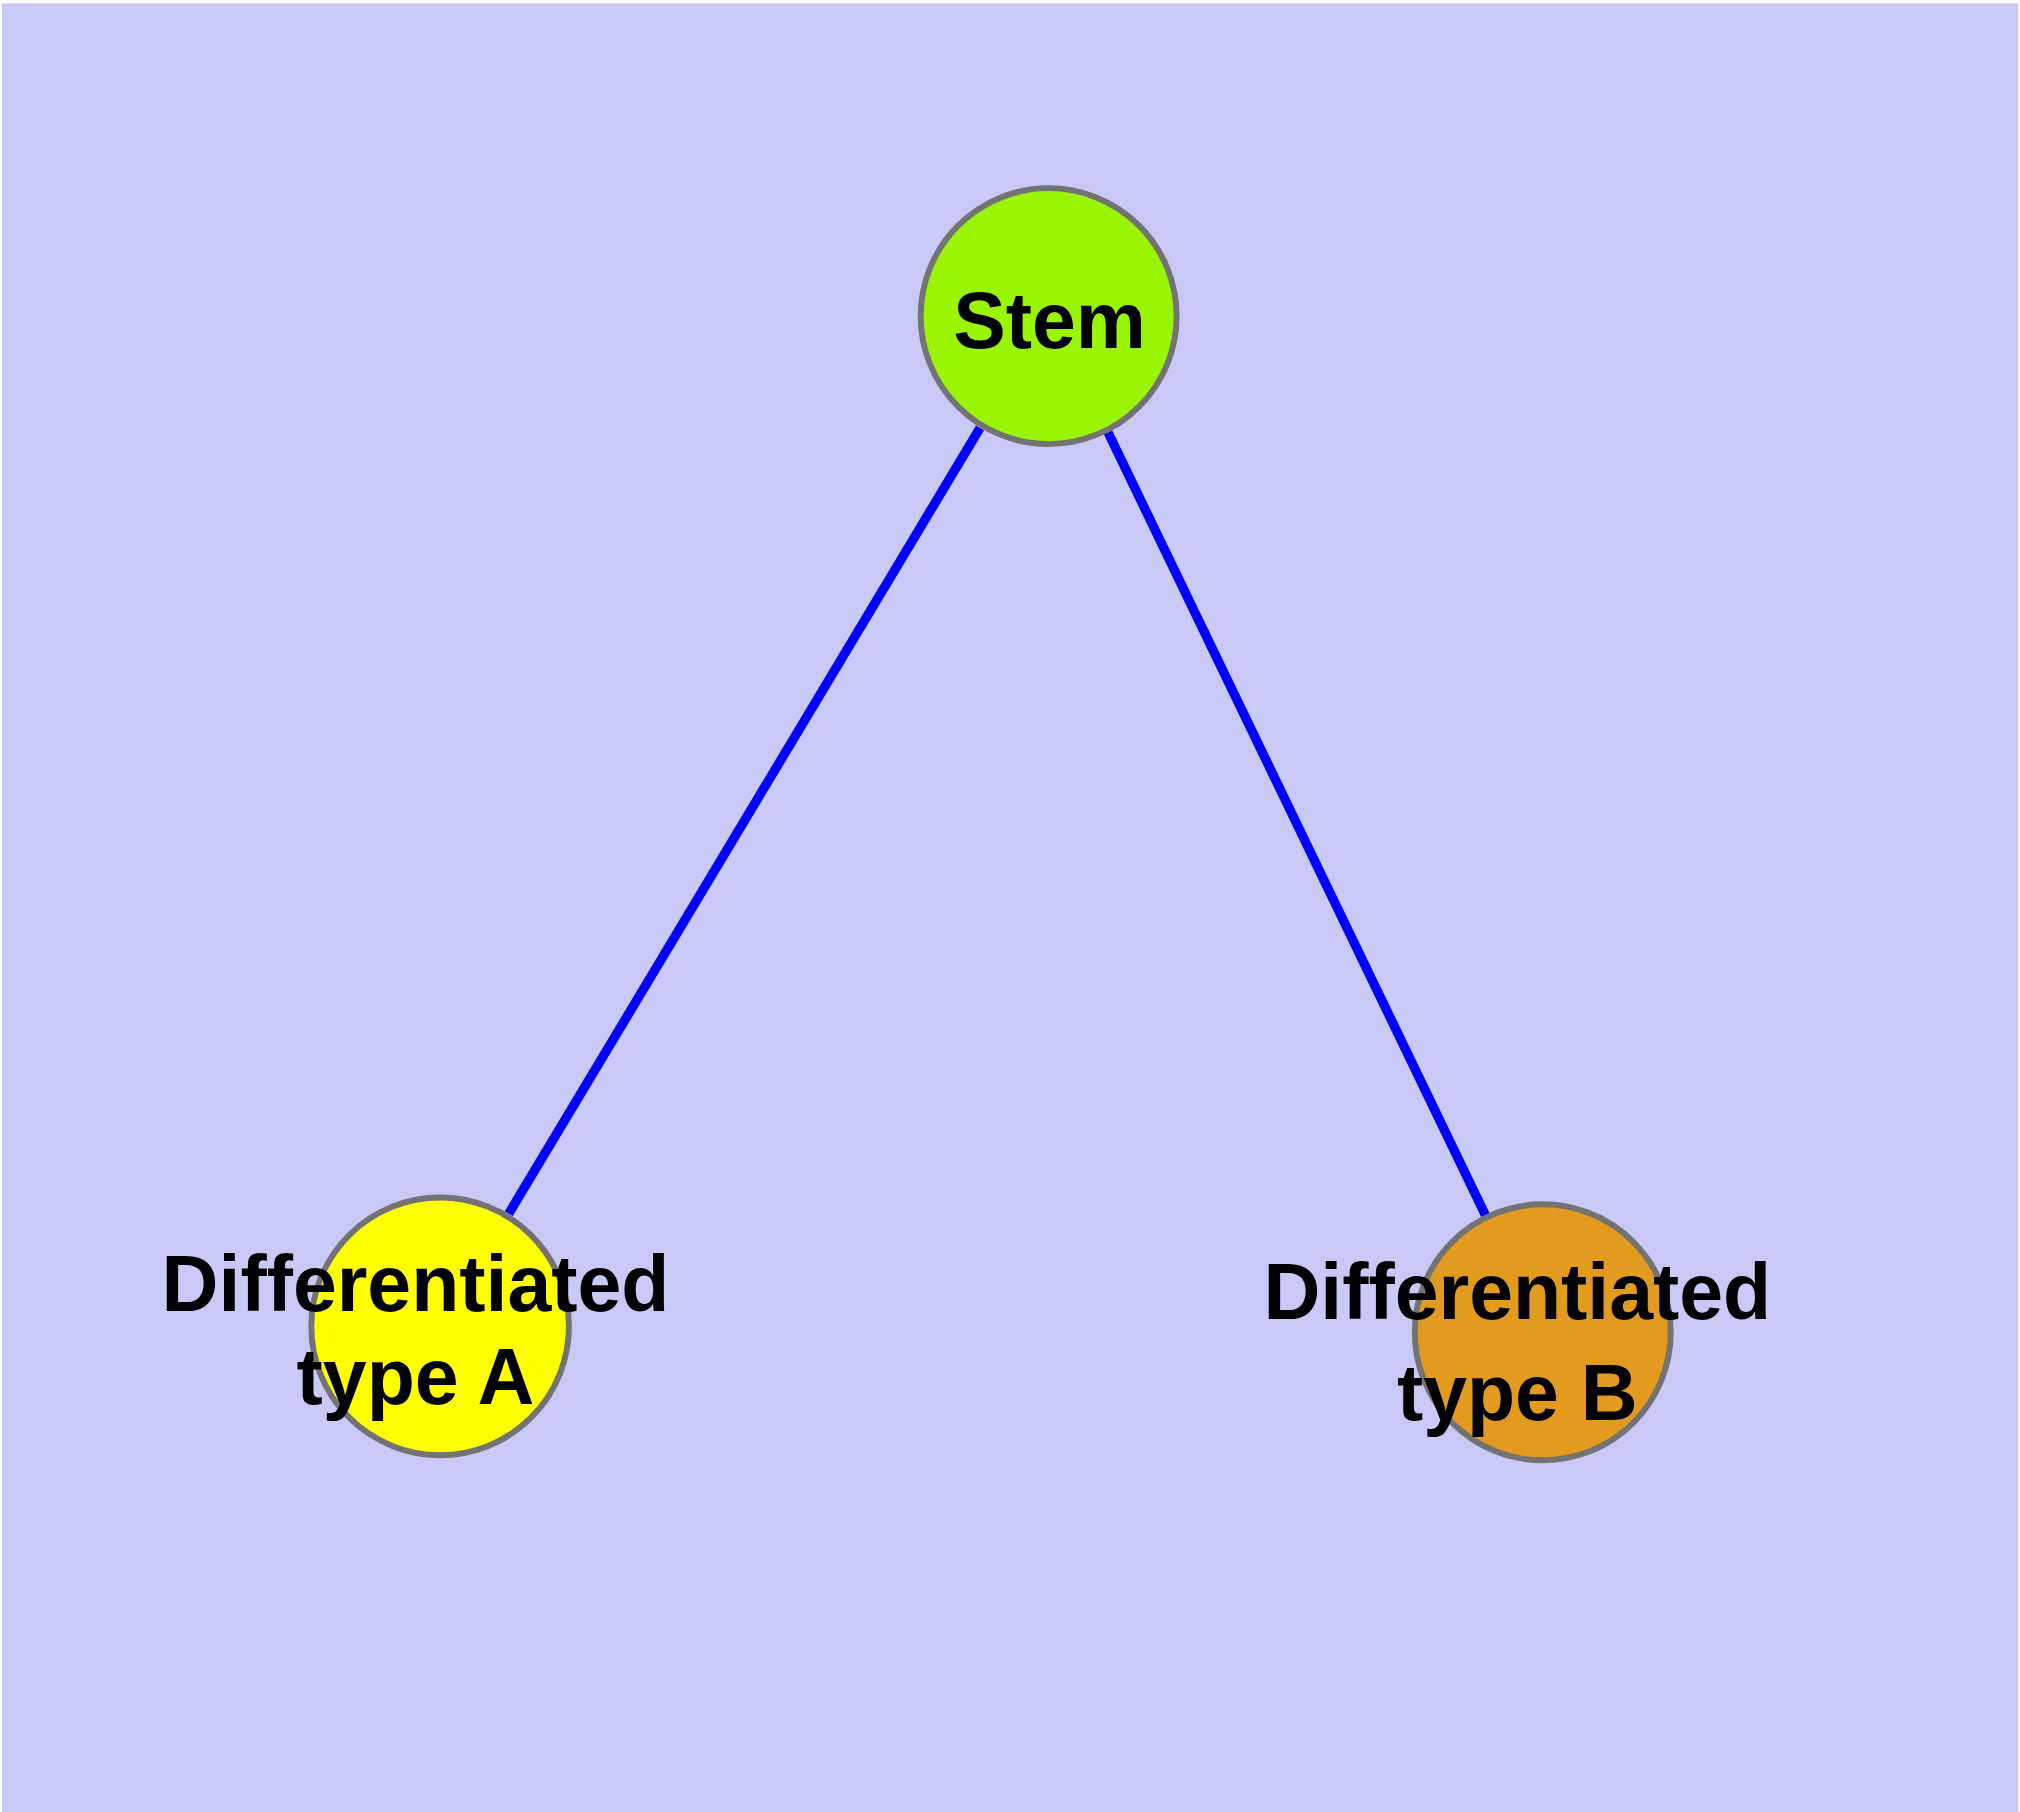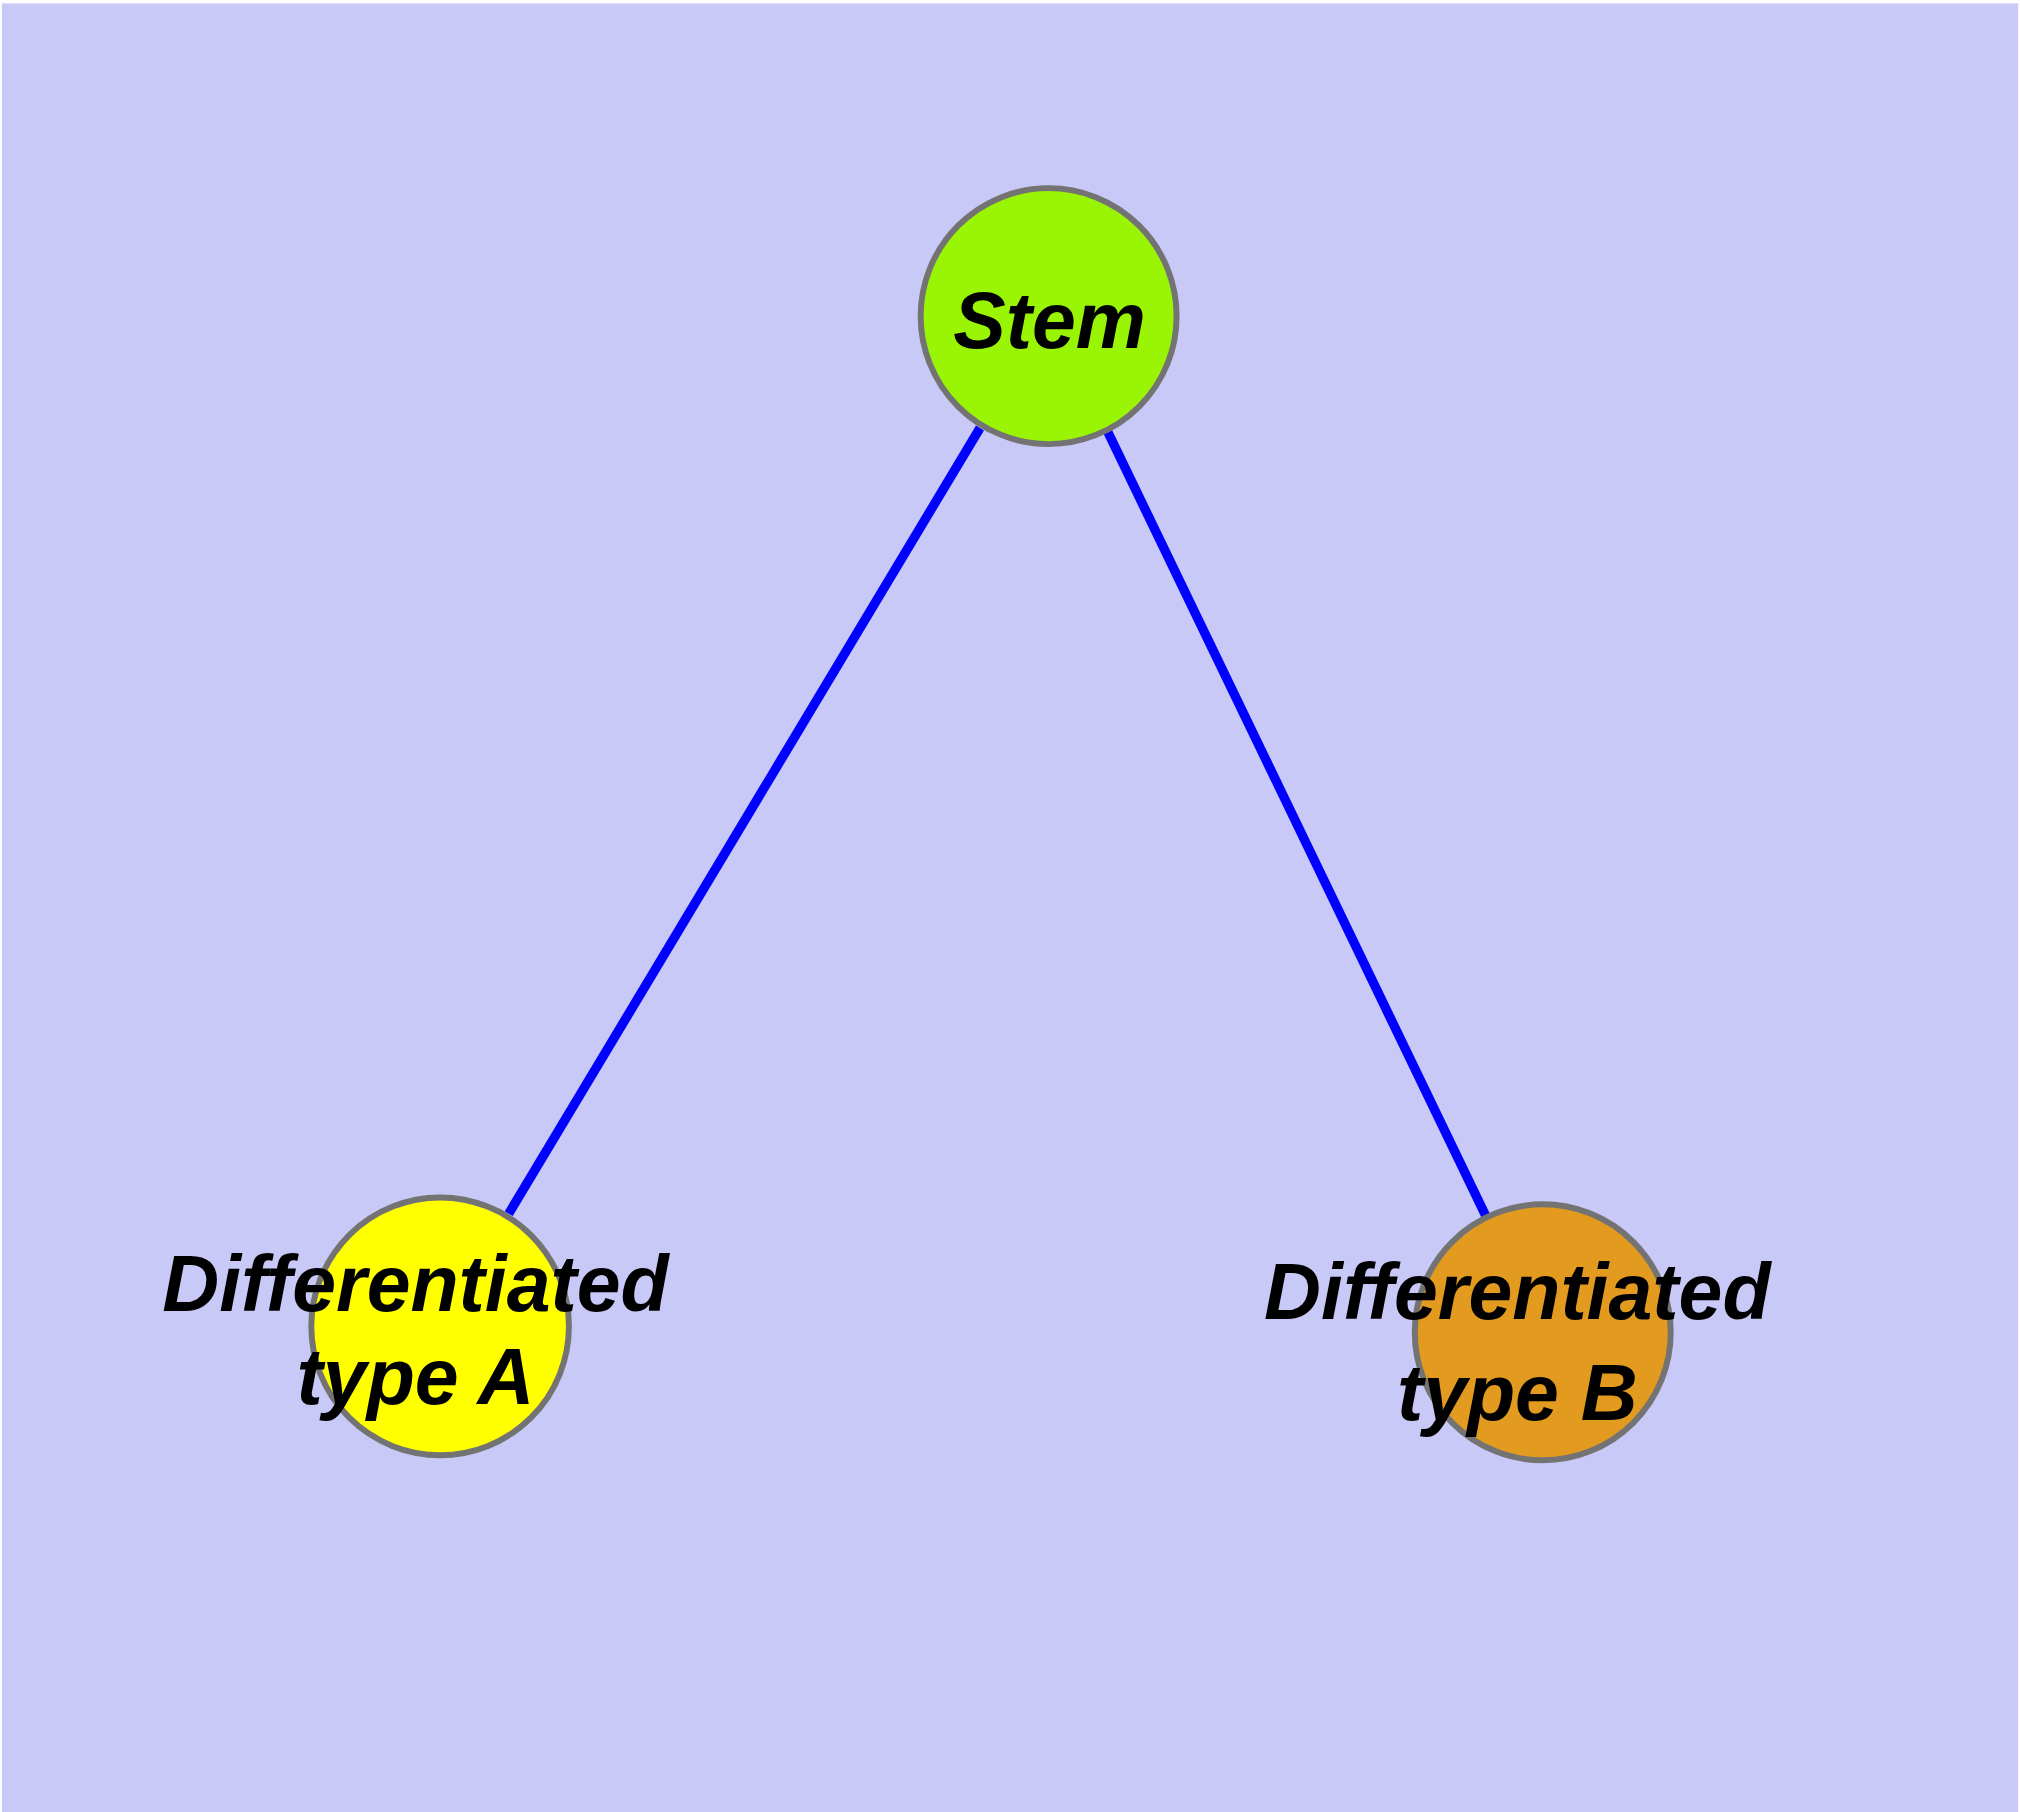--- a/index.html
+++ b/index.html
@@ -8,21 +8,20 @@
     background: #ffffff;
     width: 2021px;
     height: 1812px;
     overflow: hidden;
     font-family: "Liberation Sans", sans-serif;
   }
   #stage {
     position: relative;
     width: 2021px;
     height: 1484px;
-    font-style: italic;
   }
   svg { display: block; }
   .edge {
     stroke-width: 11;
     stroke-linecap: butt;
     fill: none;
   }
   .node {
     stroke-width: 7;
   }

